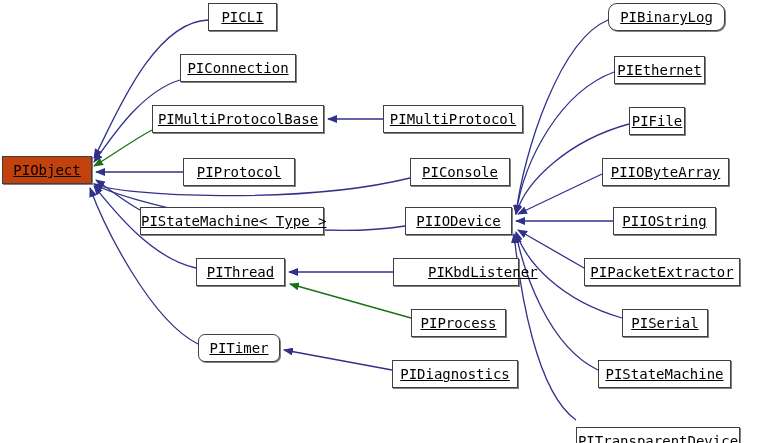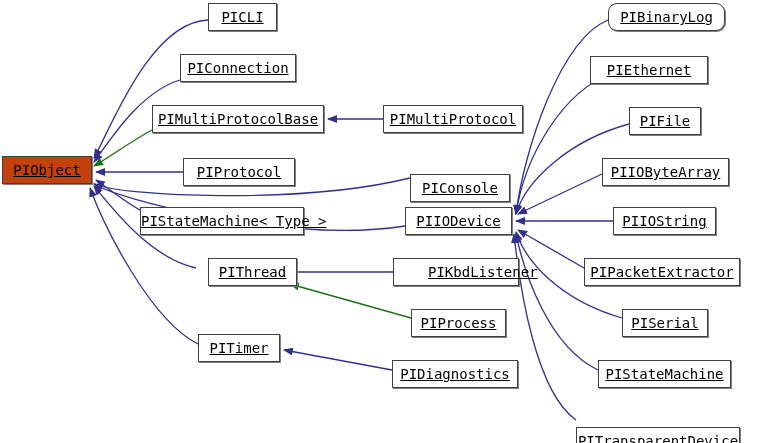--- a/index.html
+++ b/index.html
@@ -83,32 +83,32 @@
         <path d="M576,420 C536,392 520,290 514,234" fill="none" stroke-width="1.3" stroke="#31318c" marker-end="url(#arrow-public)"></path>
       </g>
   </svg>
 
   <div id="node-layer">
       <div class="node root" style="left: 2px; top: 156px; width: 90px;">PIObject</div>
       <div class="node" style="left: 208px; top: 3px; width: 69px;">PICLI</div>
       <div class="node" style="left: 180px; top: 54px; width: 116px;">PIConnection</div>
       <div class="node" style="left: 152px; top: 105px; width: 172px;">PIMultiProtocolBase</div>
       <div class="node" style="left: 183px; top: 158px; width: 112px;">PIProtocol</div>
-      <div class="node" style="left: 140px; top: 207px; width: 164px;">PIStateMachine&lt; Type &gt;</div>
-      <div class="node" style="left: 196px; top: 258px; width: 89px; margin-left: 12px;">PIThread</div>
-      <div class="node" style="left: 198px; top: 334px; width: 82px;">PITimer</div>
+      <div class="node" style="left: 140px; top: 207px; width: 184px;">PIStateMachine&lt; Type &gt;</div>
+      <div class="node" style="left: 196px; top: 258px; width: 89px;">PIThread</div>
+      <div class="node" style="left: 198px; top: 334px; width: 82px; border-radius: 7px;">PITimer</div>
       <div class="node" style="left: 383px; top: 105px; width: 140px;">PIMultiProtocol</div>
-      <div class="node" style="left: 410px; top: 158px; width: 100px; margin-top: 16px;">PIConsole</div>
+      <div class="node" style="left: 410px; top: 158px; width: 100px;">PIConsole</div>
       <div class="node" style="left: 405px; top: 207px; width: 107px;">PIIODevice</div>
       <div class="node" style="left: 393px; top: 258px; width: 126px; padding-left: 34px;">PIKbdListener</div>
       <div class="node" style="left: 411px; top: 309px; width: 95px;">PIProcess</div>
       <div class="node" style="left: 392px; top: 360px; width: 126px;">PIDiagnostics</div>
       <div class="node" style="left: 608px; top: 3px; width: 117px; border-radius: 9px;">PIBinaryLog</div>
-      <div class="node" style="left: 590px; top: 56px; width: 118px; text-align: center;">PIEthernet</div>
-      <div class="node" style="left: 629px; top: 107px; width: 72px;">PIFile</div>
+      <div class="node" style="left: 614px; top: 56px; width: 91px; text-align: center;">PIEthernet</div>
+      <div class="node" style="left: 629px; top: 107px; width: 56px;">PIFile</div>
       <div class="node" style="left: 602px; top: 158px; width: 127px;">PIIOByteArray</div>
       <div class="node" style="left: 613px; top: 207px; width: 103px;">PIIOString</div>
       <div class="node" style="left: 584px; top: 258px; width: 156px;">PIPacketExtractor</div>
       <div class="node" style="left: 622px; top: 309px; width: 86px;">PISerial</div>
       <div class="node" style="left: 598px; top: 360px; width: 133px;">PIStateMachine</div>
       <div class="node" style="left: 576px; top: 411px; width: 164px; margin-top: 16px;">PITransparentDevice</div>
     </div>
 
 </div>
 

